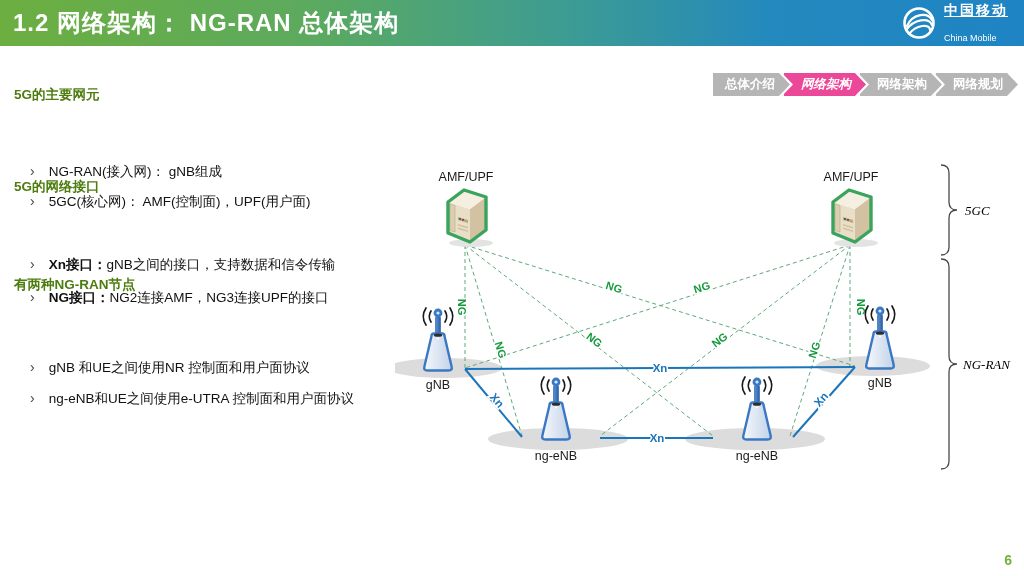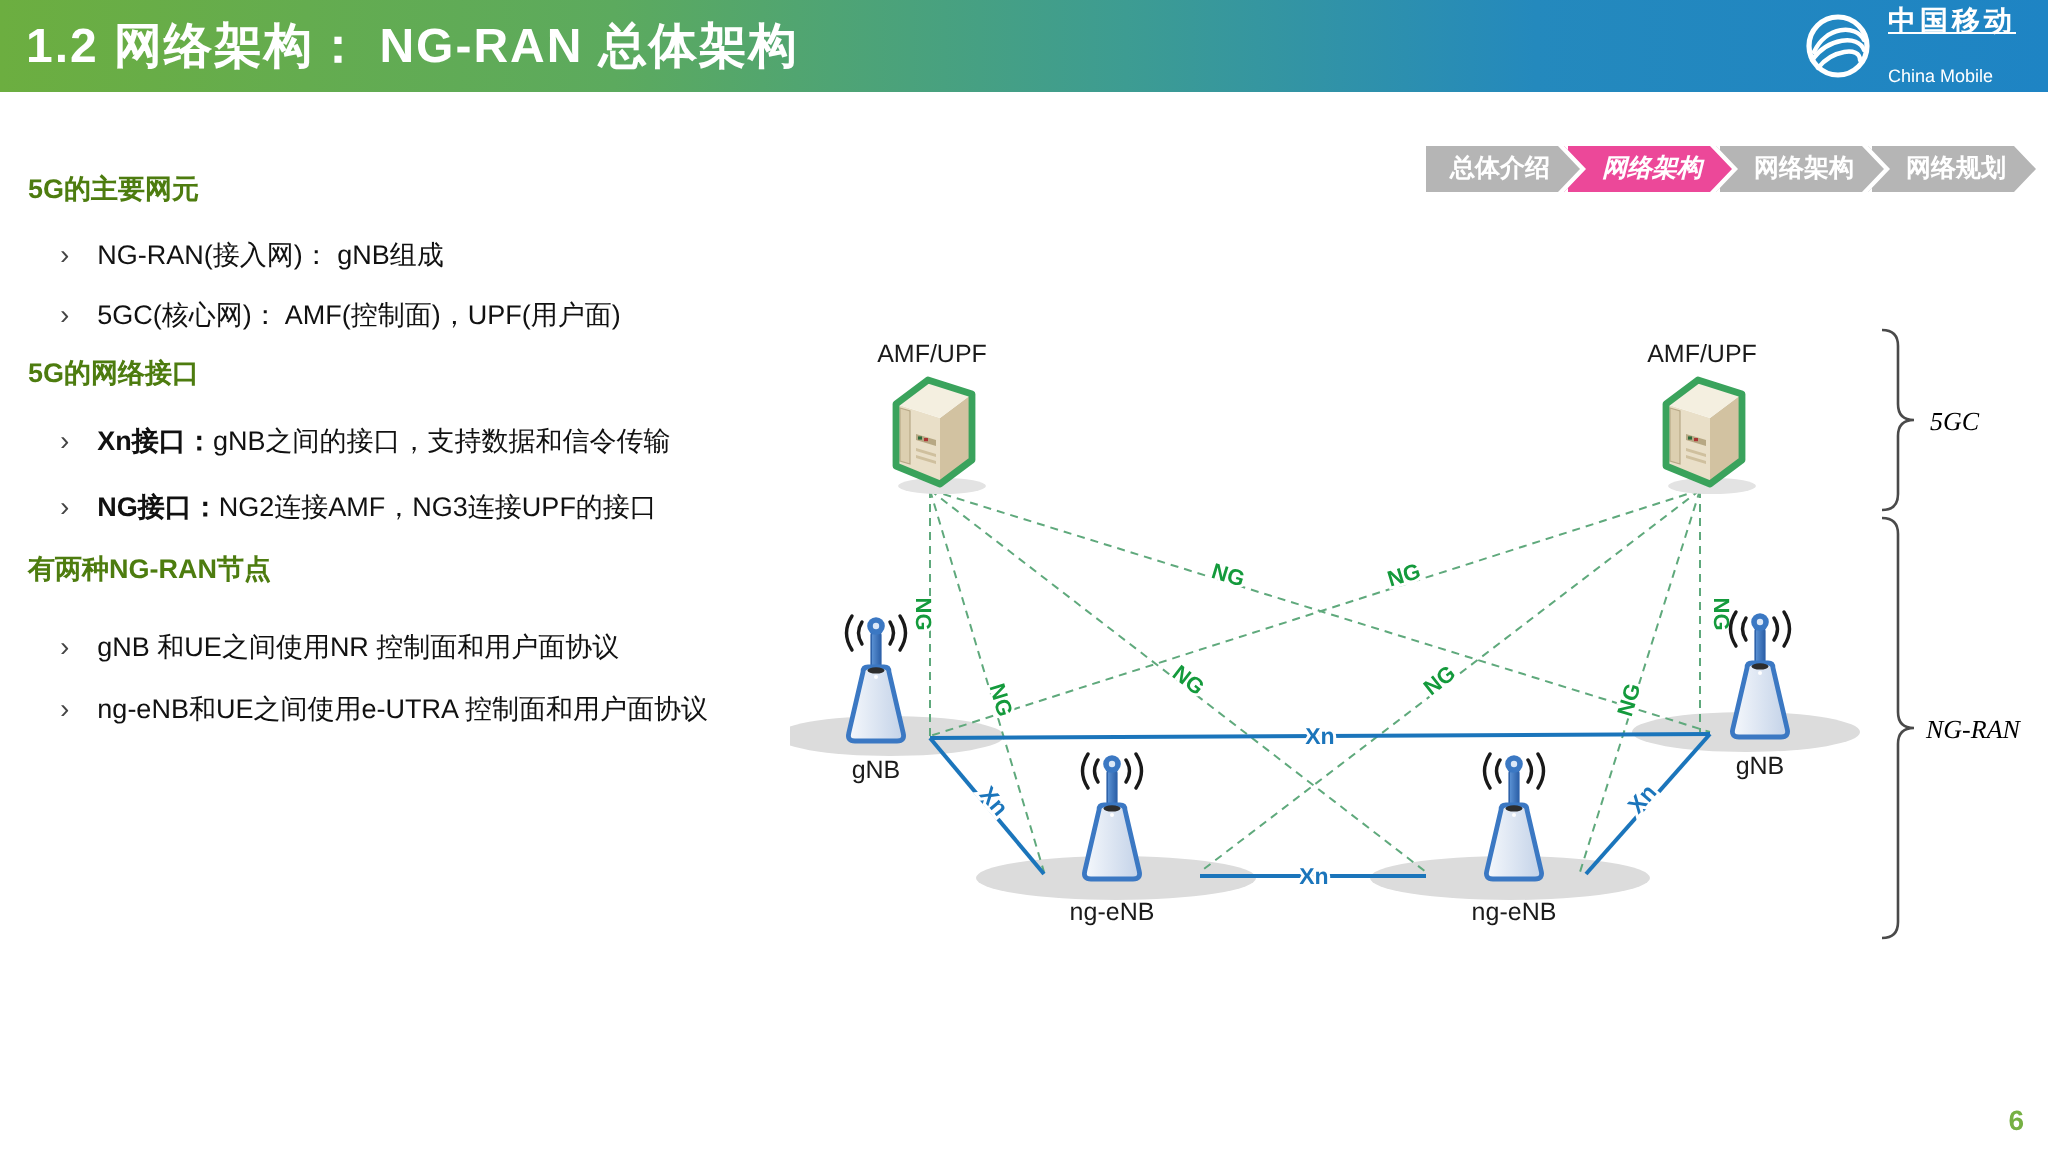--- a/index.html
+++ b/index.html
@@ -23,21 +23,21 @@
     background:#b5b5b5; padding:0 15px 0 17px; margin-left:-8px;
     clip-path:polygon(0 0, calc(100% - 11px) 0, 100% 50%, calc(100% - 11px) 100%, 0 100%, 11px 50%);
     border-left:2px solid #fff; border-right:0; }
   .crumb.first { margin-left:0; clip-path:polygon(0 0, calc(100% - 11px) 0, 100% 50%, calc(100% - 11px) 100%, 0 100%); padding-left:12px; }
   .crumb.active { background:#ec4899;font-style:italic; }
 
   
   .content { position:absolute; left:14px; top:86px; width:420px; height:300px; font-size:13.5px; color:#111; }
   .row { position:absolute; left:0; white-space:nowrap; }
   .h { font-weight:700; font-size:13.5px; color:#4d7c0f; }
-  .b { padding-left:16px; }
+  .b { padding-left:16px;margin-top:44px; }
   .b .marker { color:#444; margin-right:14px; font-size:14px; }
   .b .bold { font-weight:700; }
 
   
   .diagram { position:absolute; left:395px; top:155px; width:629px; height:340px; }
   svg text { font-family:"Liberation Sans","DejaVu Sans",sans-serif; }
   .node-label { font-size:12.5px; fill:#1a1a1a; }
   .ng-label { font-size:11px; font-weight:700; fill:#149a3c; paint-order:stroke; stroke:#fff; stroke-width:3px; }
   .xn-label { font-size:11.5px; font-weight:600; fill:#1b75bb; paint-order:stroke; stroke:#fff; stroke-width:3px; }
   .brace-label { font-size:13px; font-style:italic; font-family:"Liberation Serif","DejaVu Serif",serif; fill:#000; }

